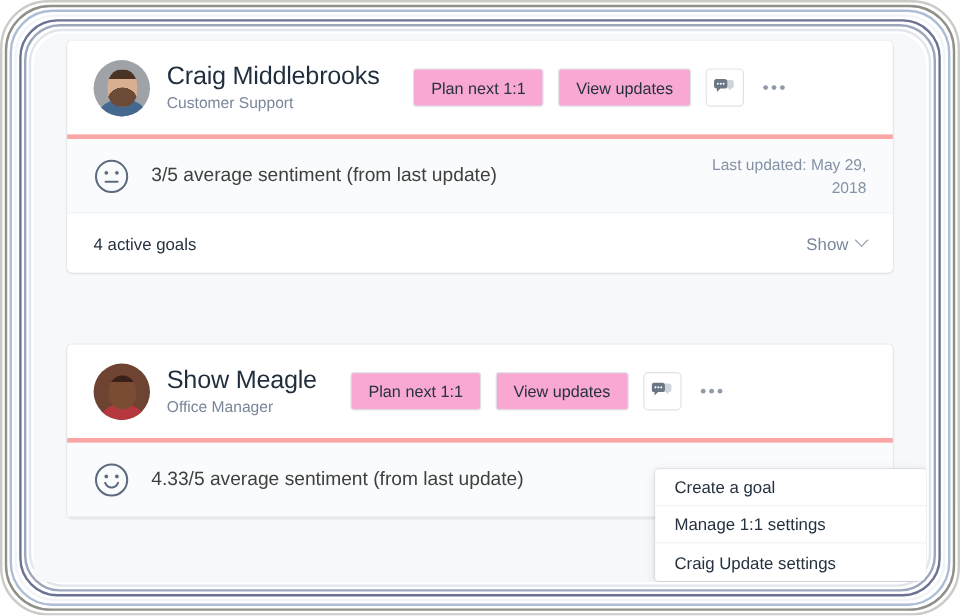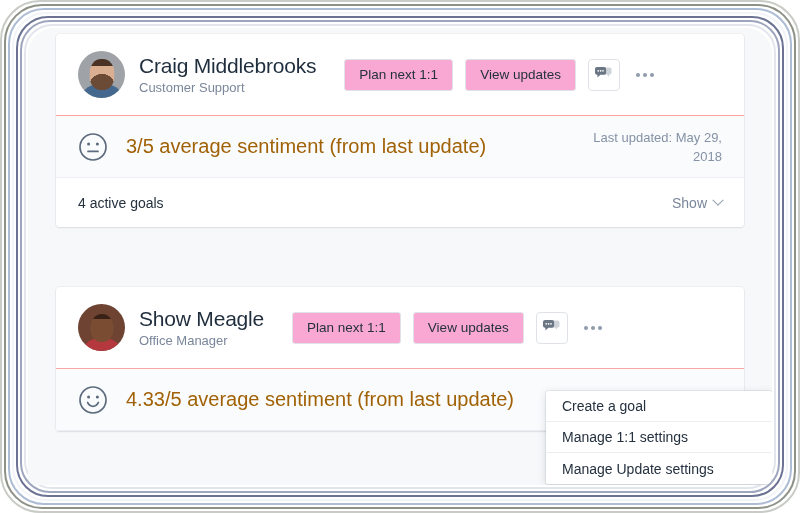--- a/index.html
+++ b/index.html
@@ -53,21 +53,21 @@
     box-shadow: 0 1px 2px rgba(29,45,68,.10), 0 0 0 1px rgba(29,45,68,.04);
   }
   .card-craig { top: 6px; }
   .card-donna { top: 259px; }
 
   .person-row {
     display: flex;
     align-items: center;
     height: 82px;
     padding: 0 20px 0 22px;
-    border-bottom: 1px solid #fca5a5;
+    border-bottom: 4px solid #fca5a5;
   }
 
   .avatar {
     width: 47px; height: 47px;
     border-radius: 50%;
     flex: 0 0 47px;
     overflow: hidden;
     position: relative;
     background: #9aa0a6;
   }
@@ -171,22 +171,22 @@
     display: flex;
     align-items: center;
     min-height: 62px;
     padding: 10px 22px 10px 22px;
     background: #fafbfc;
     border-bottom: 1px solid #edeff2;
   }
   .face { flex: 0 0 30px; width: 30px; height: 30px; }
   .sentiment-text {
     margin-left: 18px;
-    font-size: 20px;
-    color: #a16207;
+    font-size: 16px;
+    color: #404040;
     flex: 1 1 auto;
   }
   .updated {
     font-size: 13px;
     color: #8492a6;
     text-align: right;
     width: 152px;
     line-height: 19px;
     flex: 0 0 152px;
   }
@@ -353,17 +353,17 @@
             <path d="M9.6 17.4c1.2 2.6 3.1 3.9 5.4 3.9s4.2-1.3 5.4-3.9" fill="none" stroke="#5d6b7e" stroke-width="1.7" stroke-linecap="round"></path>
           </svg>
         </span>
         <span class="sentiment-text">4.33/5 average sentiment (from last update)</span>
       </div>
     </div>
 
     <div class="menu">
       <div class="menu-item">Create a goal</div>
       <div class="menu-item">Manage 1:1 settings</div>
-      <div class="menu-item">Manage Update settings</div>
+      <div class="menu-item">Craig Update settings</div>
     </div>
 
   </div>
 </div>
 
 </body></html>

